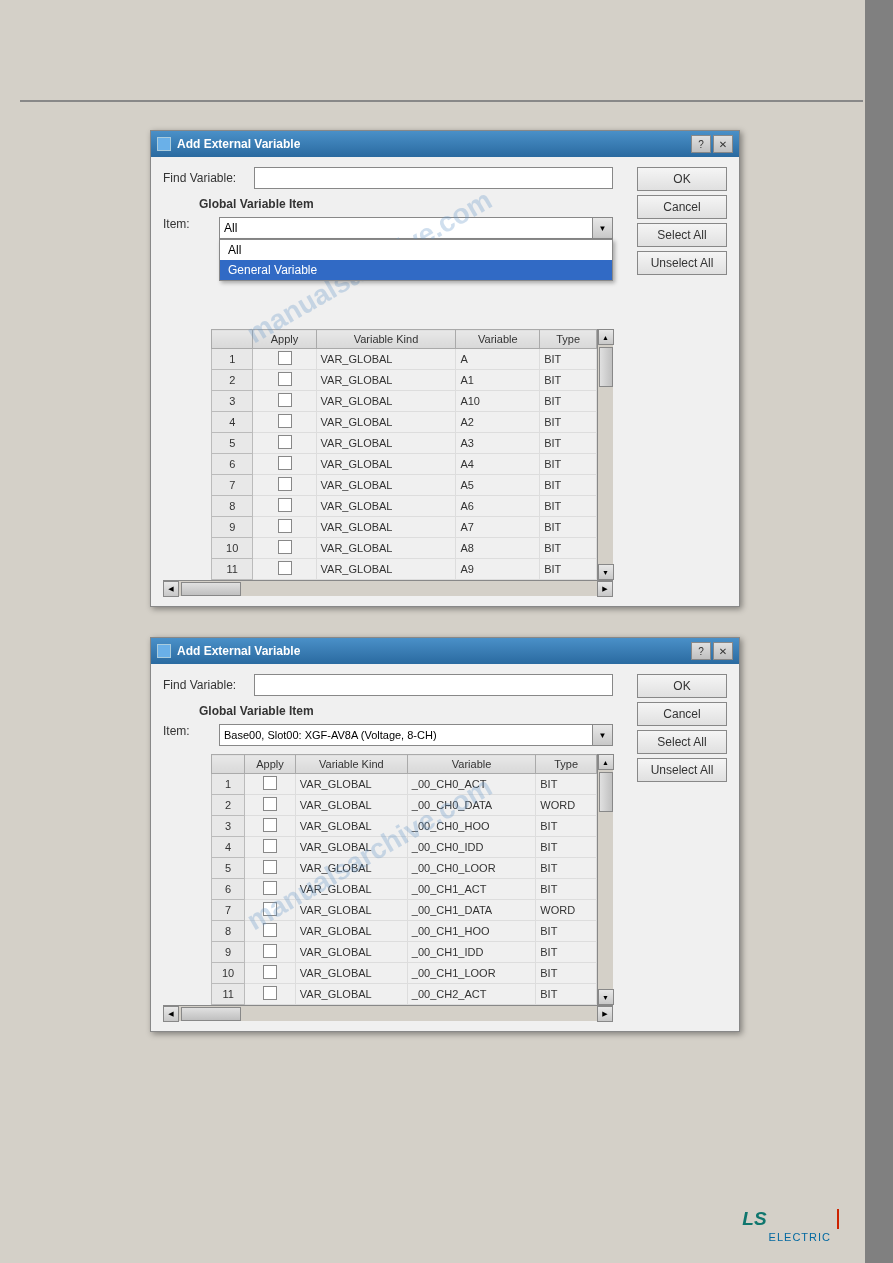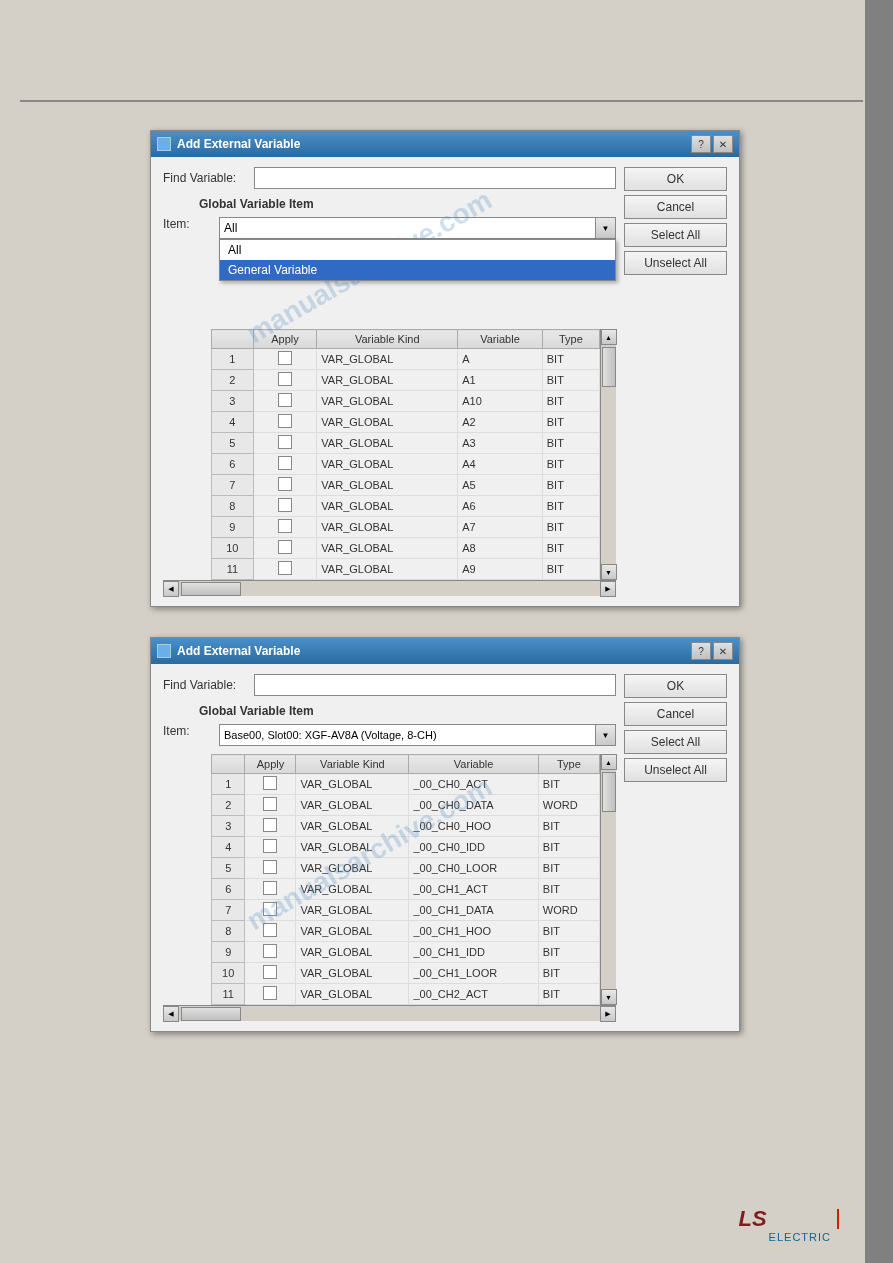--- a/index.html
+++ b/index.html
@@ -229,30 +229,31 @@
       width: 14px;
       height: 40px;
       background: linear-gradient(to right, #e0e0e0, #c0c0c0);
       border: 1px solid #888;
       position: absolute;
       top: 2px;
       left: 1px;
     }
 
     .side-btn {
-      width: 103px;
+      width: 90px;
       height: 24px;
       background: linear-gradient(to bottom, #f5f5f5, #e0e0e0);
       border: 1px solid #888;
       display: flex;
       align-items: center;
       justify-content: center;
       cursor: pointer;
       font-size: 12px;
       color: #333;
+      margin-left: 16px;
     }
 
     
     .hscrollbar {
       height: 16px;
       background: #d4d0c8;
       border-top: 1px solid #888;
       display: flex;
       align-items: center;
     }
@@ -315,23 +316,23 @@
     .bottom-logo {
       position: absolute;
       bottom: 20px;
       right: 50px;
       display: flex;
       align-items: center;
       gap: 2px;
     }
 
     .logo-ls {
-      font-size: 22px;
+      font-size: 19px;
       font-weight: bold;
-      color: #7f1d1d;
+      color: #0f766e;
       font-style: italic;
     }
 
     .logo-electric {
       font-size: 11px;
       color: #0369a1;
       letter-spacing: 1px;
       margin-top: 37px;
     }
 

